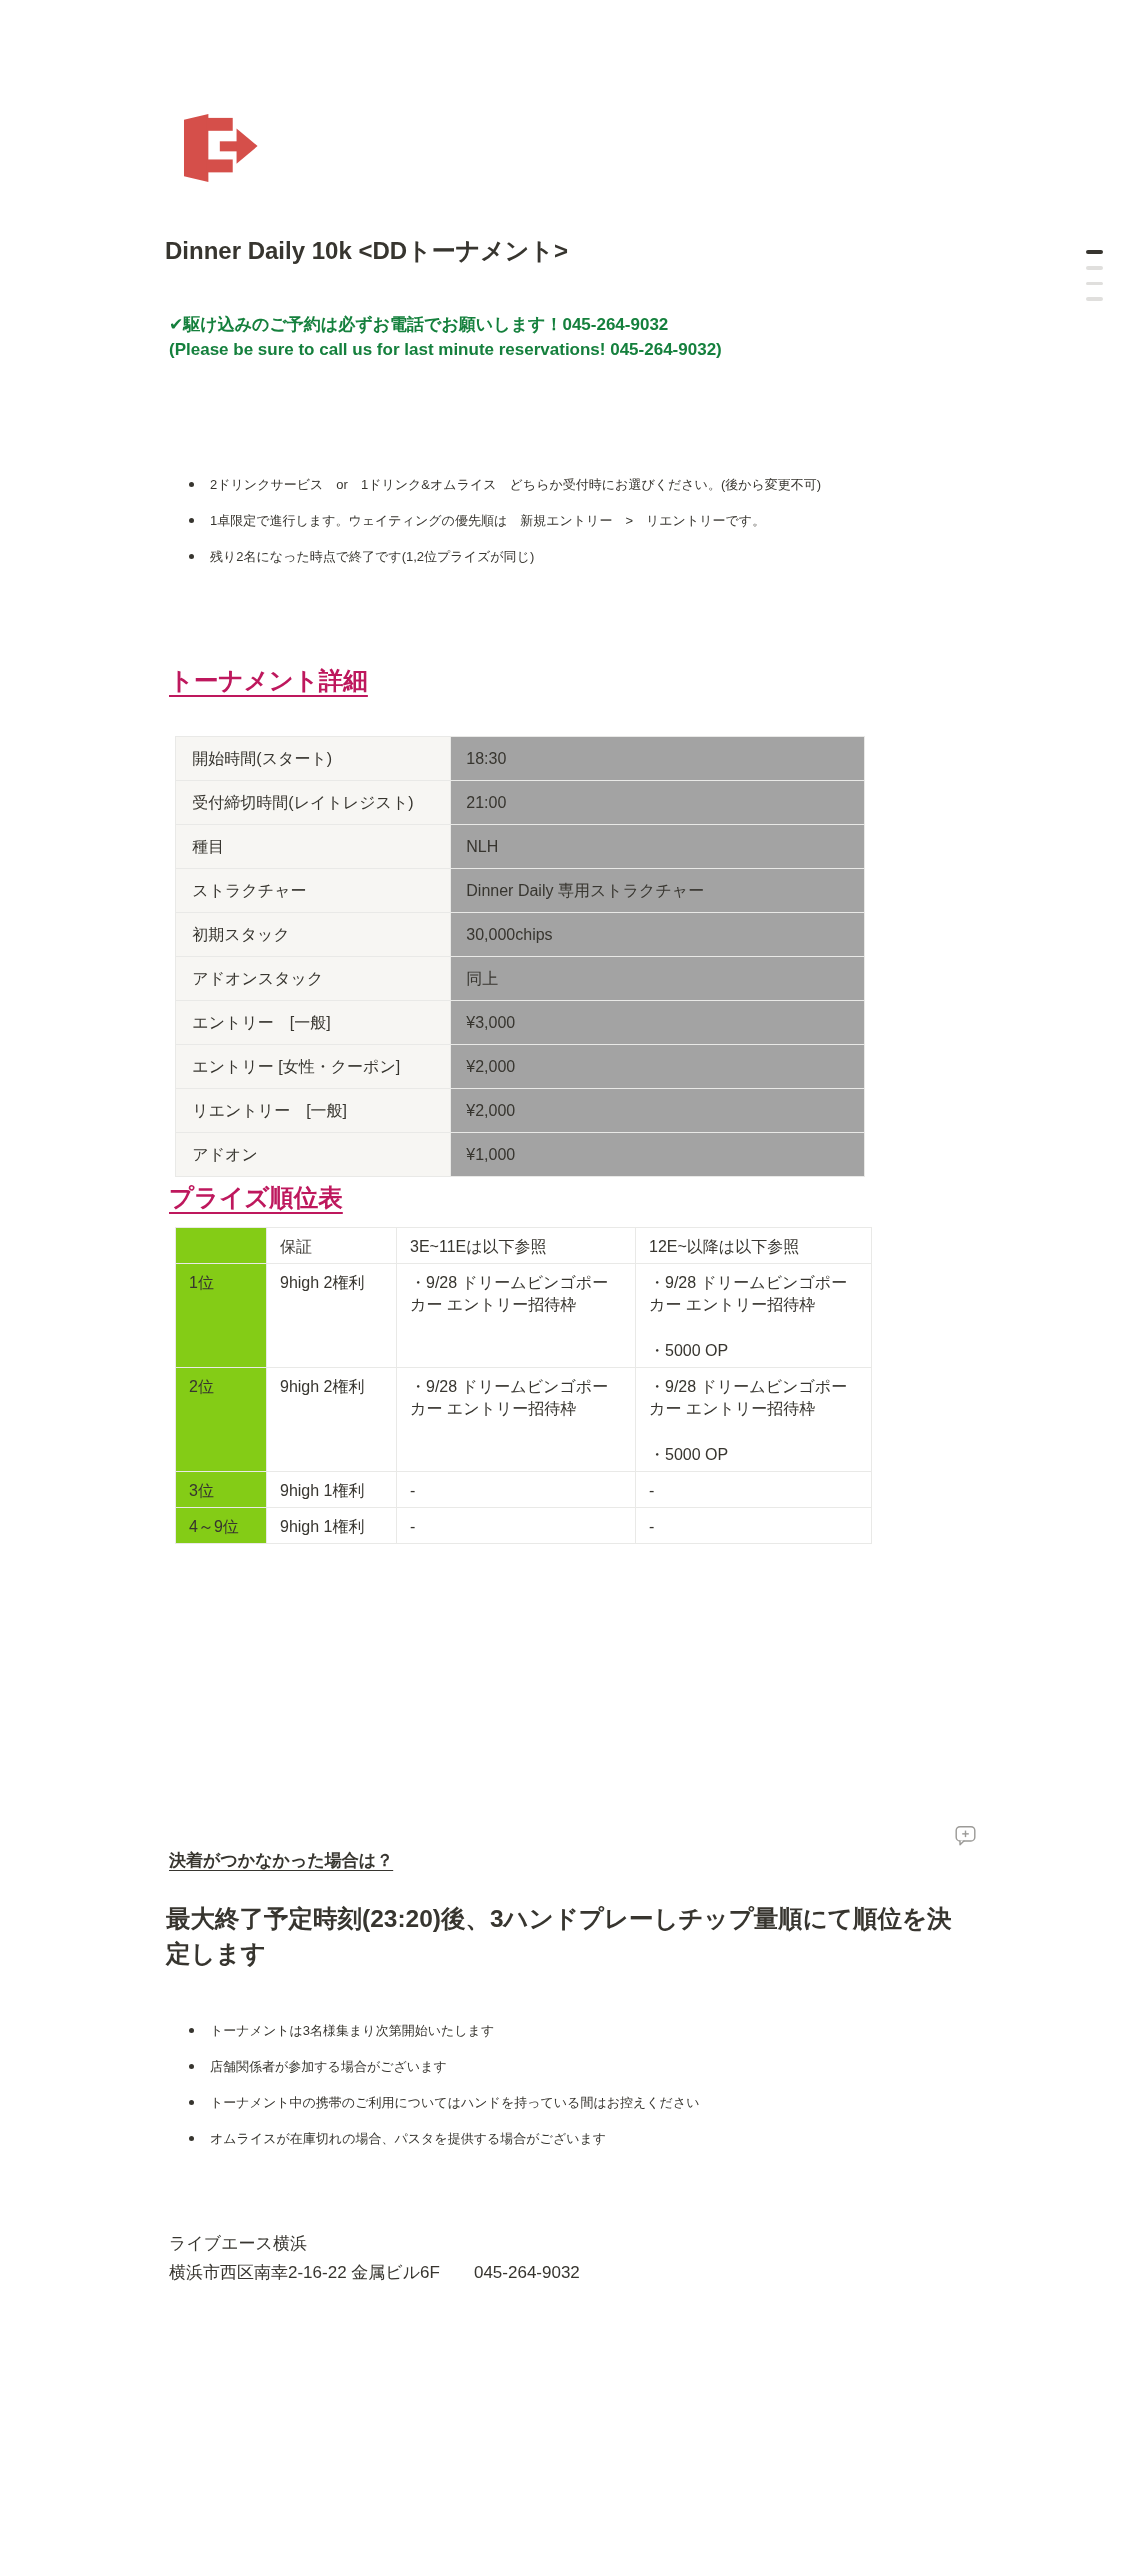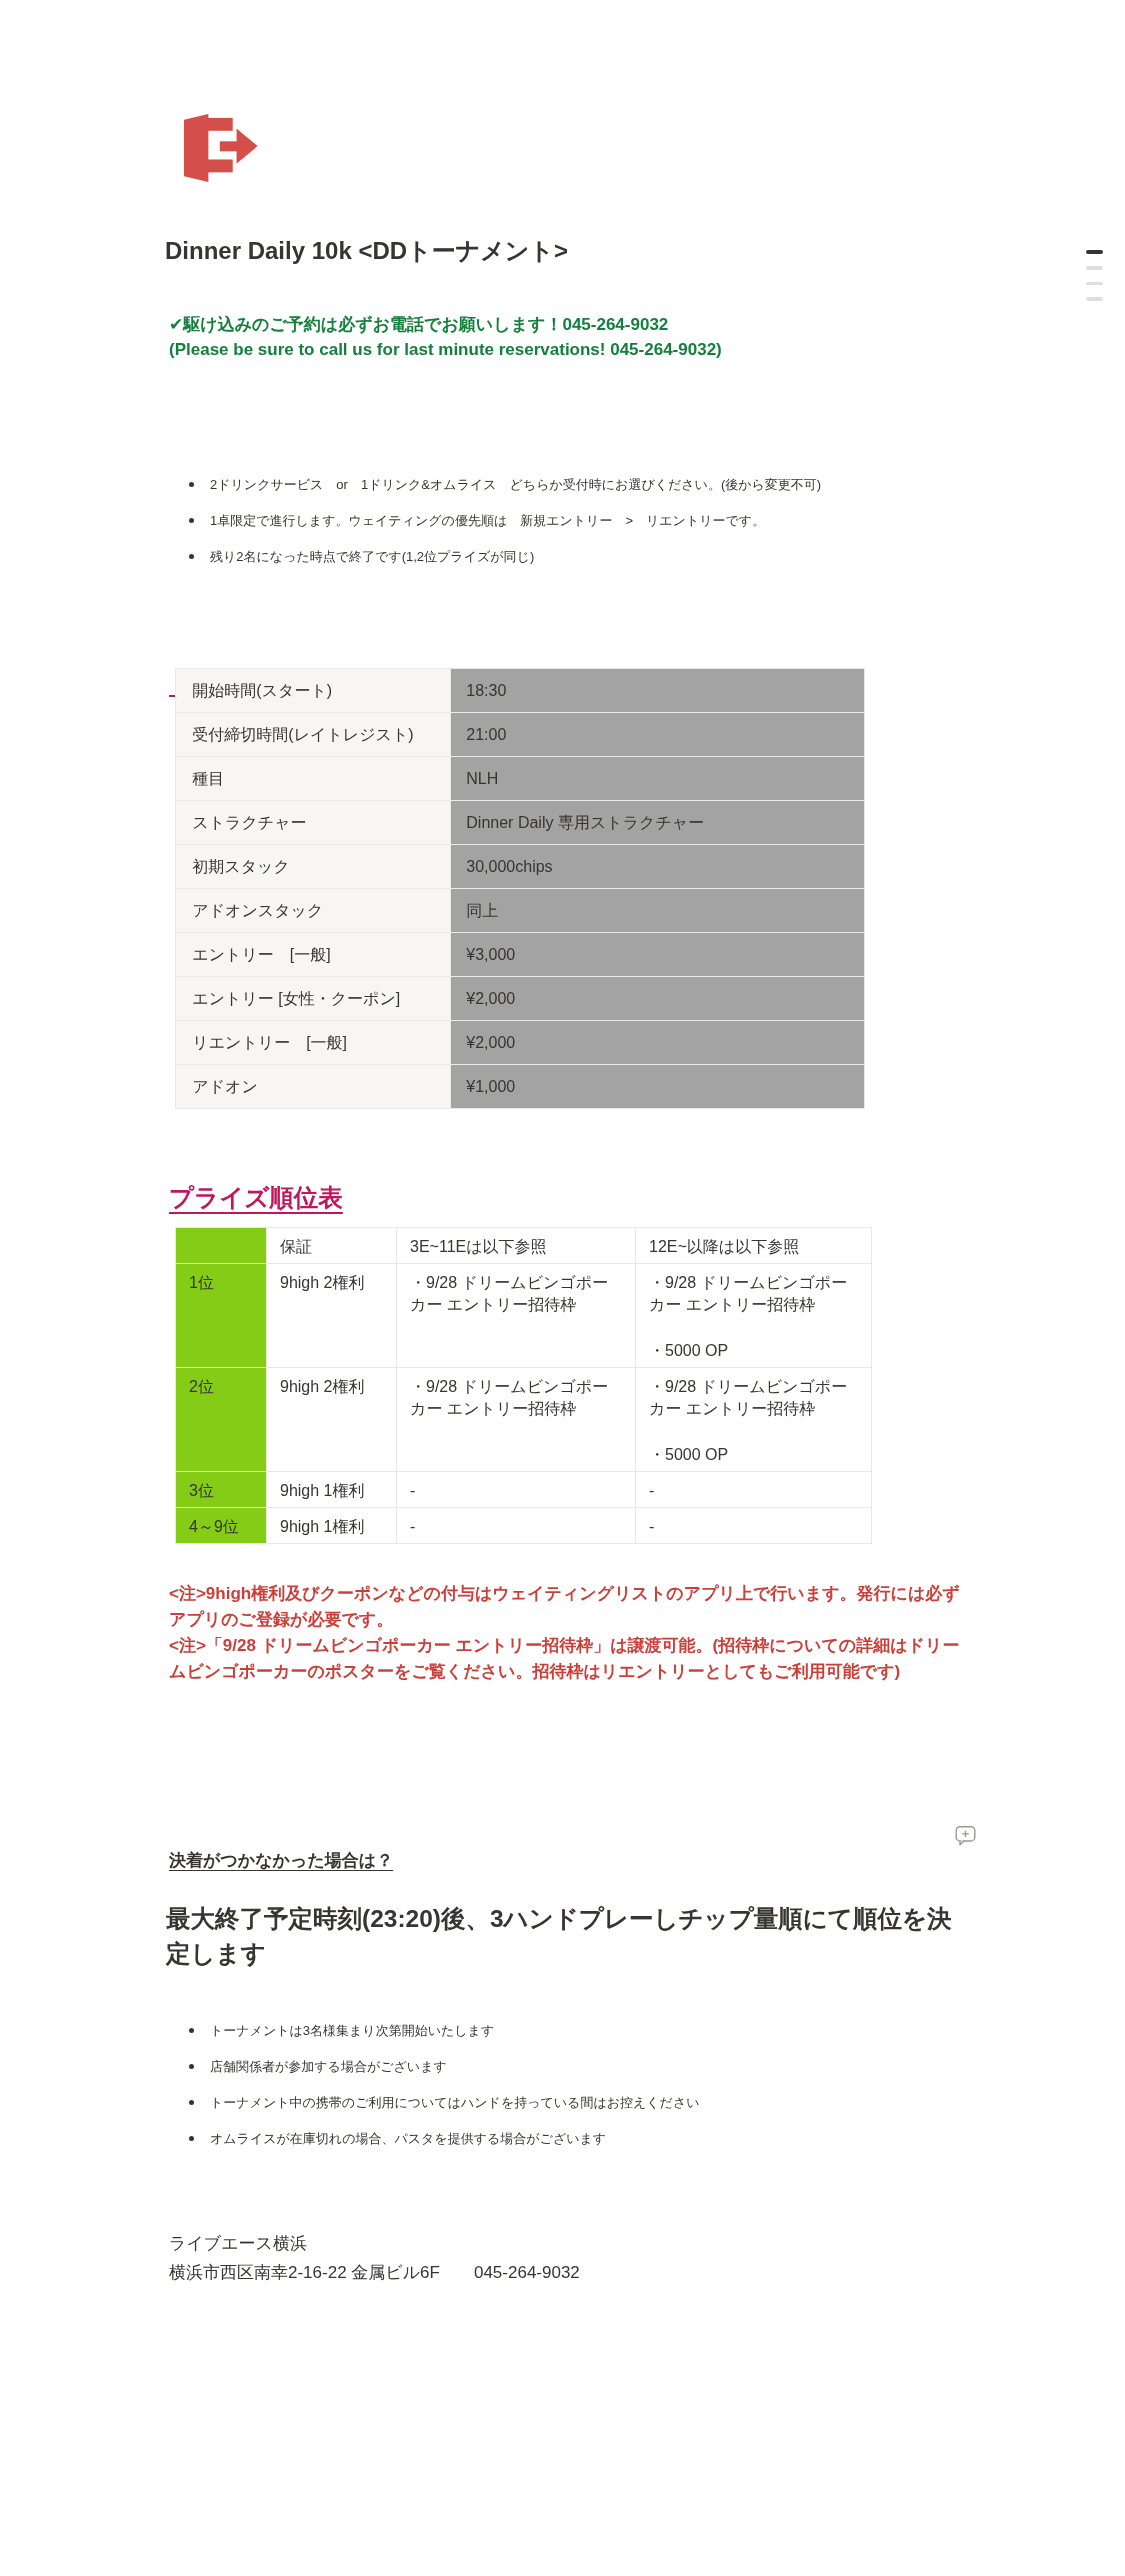--- a/index.html
+++ b/index.html
@@ -58,21 +58,21 @@
     text-decoration:underline;
     text-decoration-thickness:1.6px;
     text-underline-offset:6px;
   }
   .det-h{left:169px;top:664px;}
   .prz-h{left:169px;top:1181px;}
 
   
   table{border-collapse:collapse;table-layout:fixed;}
   td{border:0.5px solid #e9e9e7;font-size:16px;line-height:22px;}
-  .det-table{left:175px;top:668px;width:654px;}
+  .det-table{left:175px;top:736px;width:654px;}
   .det-table td{height:41px;vertical-align:middle;}
   .det-table td.lbl{width:257px;background:#f7f6f3;padding-left:16.3px;}
   .det-table td.val{width:397px;background:#a3a3a3;padding-left:15px;}
 
   
   .prz-table{left:175px;top:1227px;width:695px;}
   .prz-table td{vertical-align:top;padding:7.6px 11px 5.4px 13px;background:#ffffff;}
   .prz-table td.rank{background:#84cc16;}
   .prz-table tr.hdr td{height:22px;}
   .prz-table tr.tall td{height:87px;}
@@ -229,24 +229,20 @@
       </tr>
       <tr class="short">
         <td class="rank">4～9位</td>
         <td>9high 1権利</td>
         <td>-</td>
         <td>-</td>
       </tr>
     </tbody>
   </table>
 
-  <div class="abs notes">
-    <p>&lt;注&gt;9high権利及びクーポンなどの付与はウェイティングリストのアプリ上で行います。発行には必ずアプリのご登録が必要です。</p>
-    <p>&lt;注&gt;「9/28 ドリームビンゴポーカー エントリー招待枠」は譲渡可能。(招待枠についての詳細はドリームビンゴポーカーのポスターをご覧ください。招待枠はリエントリーとしてもご利用可能です)</p>
-  </div>
 
   <div class="abs comment">
     <svg width="23" height="23" viewBox="0 0 42 42">
       <rect x="4" y="5" width="34" height="26" rx="7" fill="none" stroke="#9b9a97" stroke-width="2.6"></rect>
       <path d="M11,30 L11,38 L19,30" fill="#ffffff" stroke="#9b9a97" stroke-width="2.6" stroke-linejoin="round"></path>
       <line x1="21" y1="12" x2="21" y2="24" stroke="#9b9a97" stroke-width="2.6"></line>
       <line x1="15" y1="18" x2="27" y2="18" stroke="#9b9a97" stroke-width="2.6"></line>
     </svg>
   </div>
 

